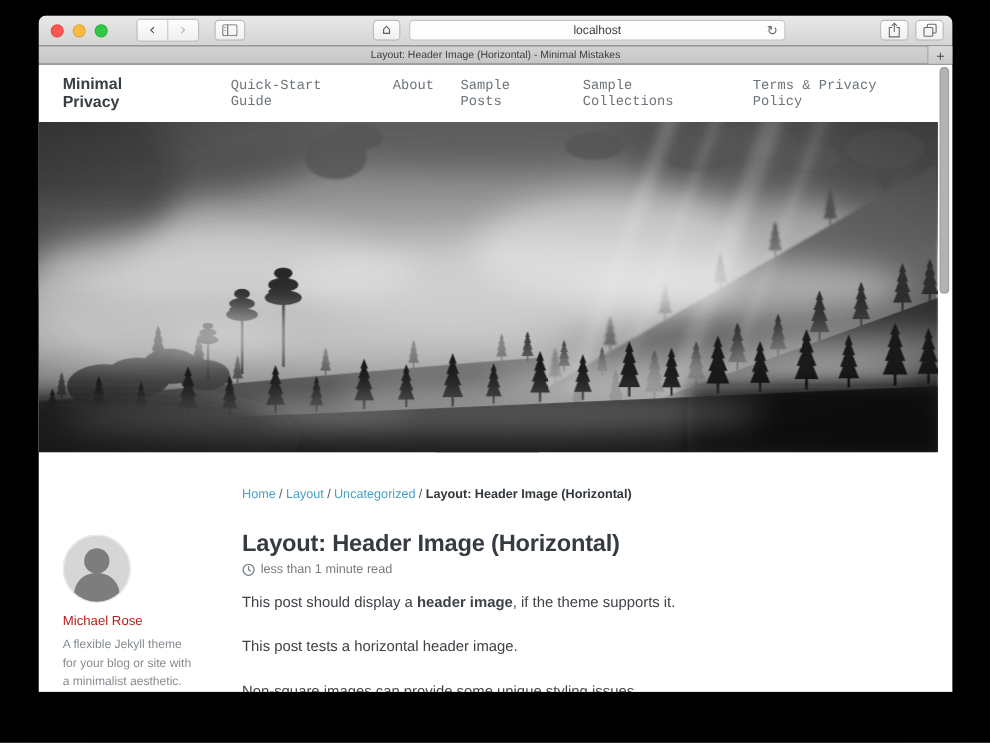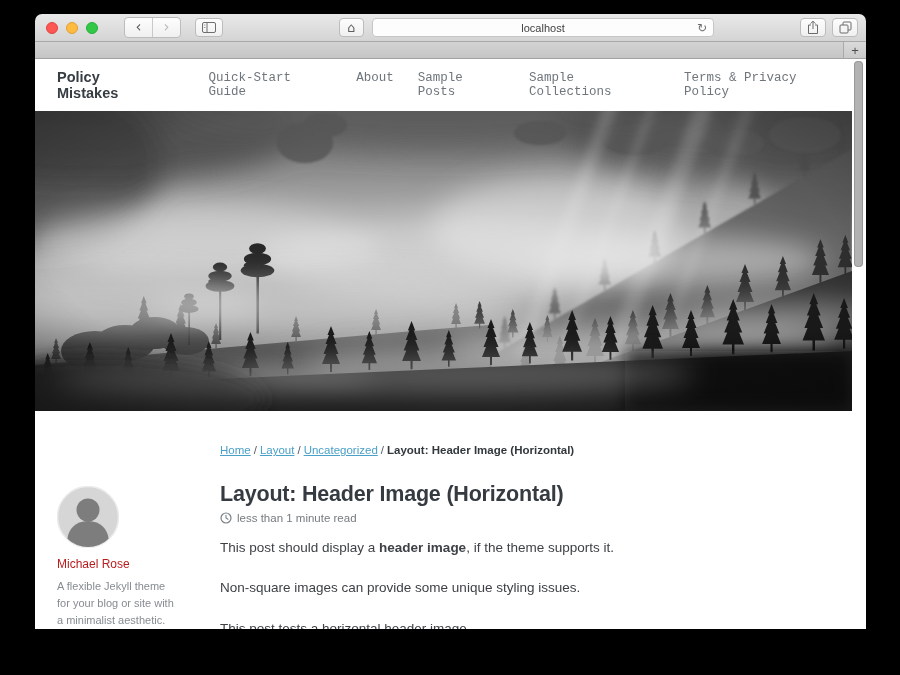--- a/index.html
+++ b/index.html
@@ -65,21 +65,21 @@
   .credit .credit-link { font-weight:bold; color:#fff; cursor:pointer; }
 
   .content-row { display:flex; padding:33px 0 0 22px; }
   .sidebar { width:163px; flex:none; padding-top:42px; box-sizing:border-box; }
   .avatar { width:62px; height:62px; display:block; }
   .author-name { margin-top:9px; font-size:12px; color:#b91c1c; }
   .author-bio { margin-top:7px; font-size:11px; line-height:1.55; color:#878c91; width:122px; }
 
   .main { flex:1; padding-right:40px; }
   .breadcrumb { font-size:11.5px; color:#5f6368; }
-  .crumb-link { color:#4aa0c6; cursor:pointer;text-decoration:underline; }
+  .crumb-link { color:#4aa0c6; cursor:pointer; }
   .crumb-sep { margin:0 3px; color:#55595e; }
   .crumb-current { font-weight:bold; color:#33383d; }
   .page-title { margin:26px 0 5px; font-size:21.5px; letter-spacing:-0.2px;
                 color:#353b41; font-weight:bold; }
   .page-meta { display:flex; align-items:center; gap:5px; font-size:11.5px; color:#767b80; }
   .main p { font-size:13.5px; color:#3e4247; margin:20px 0 0; line-height:1.5; }
   .main p.first { margin-top:14px; }
 </style>
 </head>
 <body>
@@ -127,27 +127,28 @@
 
       <div class="tbtn tabs-btn">
         <svg width="13" height="13" viewBox="0 0 13 13">
           <rect x="4" y="1" width="8" height="8" rx="1" fill="none" stroke="#6a6a6a"></rect>
           <rect x="1" y="4" width="8" height="8" rx="1" fill="#f5f5f5" stroke="#6a6a6a"></rect>
         </svg>
       </div>
     </div>
 
     <div class="tab-bar">
+      <span class="tab-title">Layout: Header Image (Horizontal) - Minimal Mistakes</span>
       <div class="new-tab">+</div>
     </div>
 
     <div class="viewport">
 
       <div class="masthead">
-        <span class="brand">Policy Mistakes</span>
+        <span class="brand">Minimal Privacy</span>
         <nav>
           <span class="nav-link">Quick-Start Guide</span>
           <span class="nav-link">About</span>
           <span class="nav-link">Sample Posts</span>
           <span class="nav-link">Sample Collections</span>
           <span class="nav-link">Terms &amp; Privacy Policy</span>
         </nav>
       </div>
 
       <div class="hero">
@@ -360,22 +361,22 @@
 
           <div class="page-meta">
             <svg width="12" height="12" viewBox="0 0 12 12">
               <circle cx="6" cy="6" r="5" fill="none" stroke="#7b8288" stroke-width="1.2"></circle>
               <path d="M6 3.2 V6 L8 7.3" fill="none" stroke="#7b8288" stroke-width="1.1" stroke-linecap="round"></path>
             </svg>
             <span>less than 1 minute read</span>
           </div>
 
           <p class="first"><span>This post should display a </span><strong>header image</strong><span>, if the theme supports it.</span></p>
+          <p>This post tests a horizontal header image.</p>
           <p>Non-square images can provide some unique styling issues.</p>
-          <p>This post tests a horizontal header image.</p>
         </div>
       </div>
 
       <div class="scroll-thumb"></div>
     </div>
 
   </div>
 </div>
 
 </body></html>

